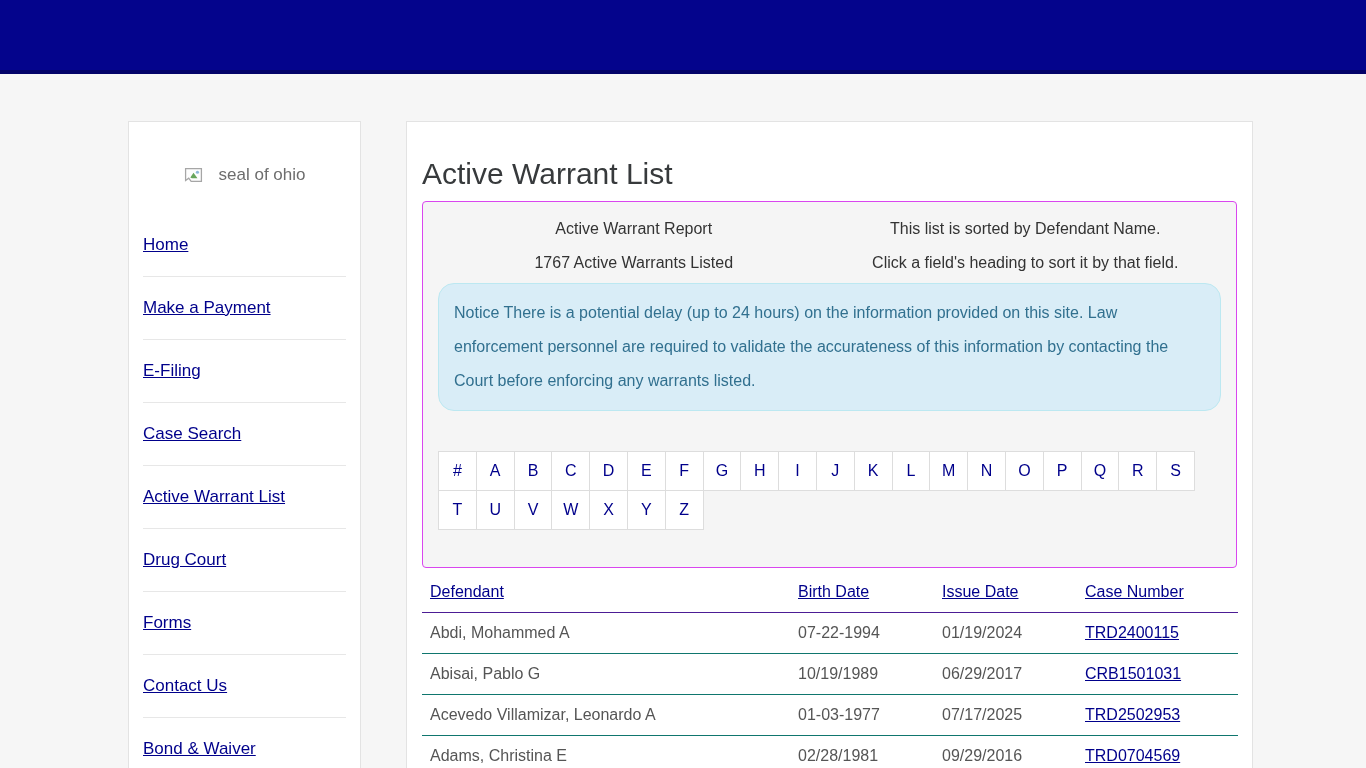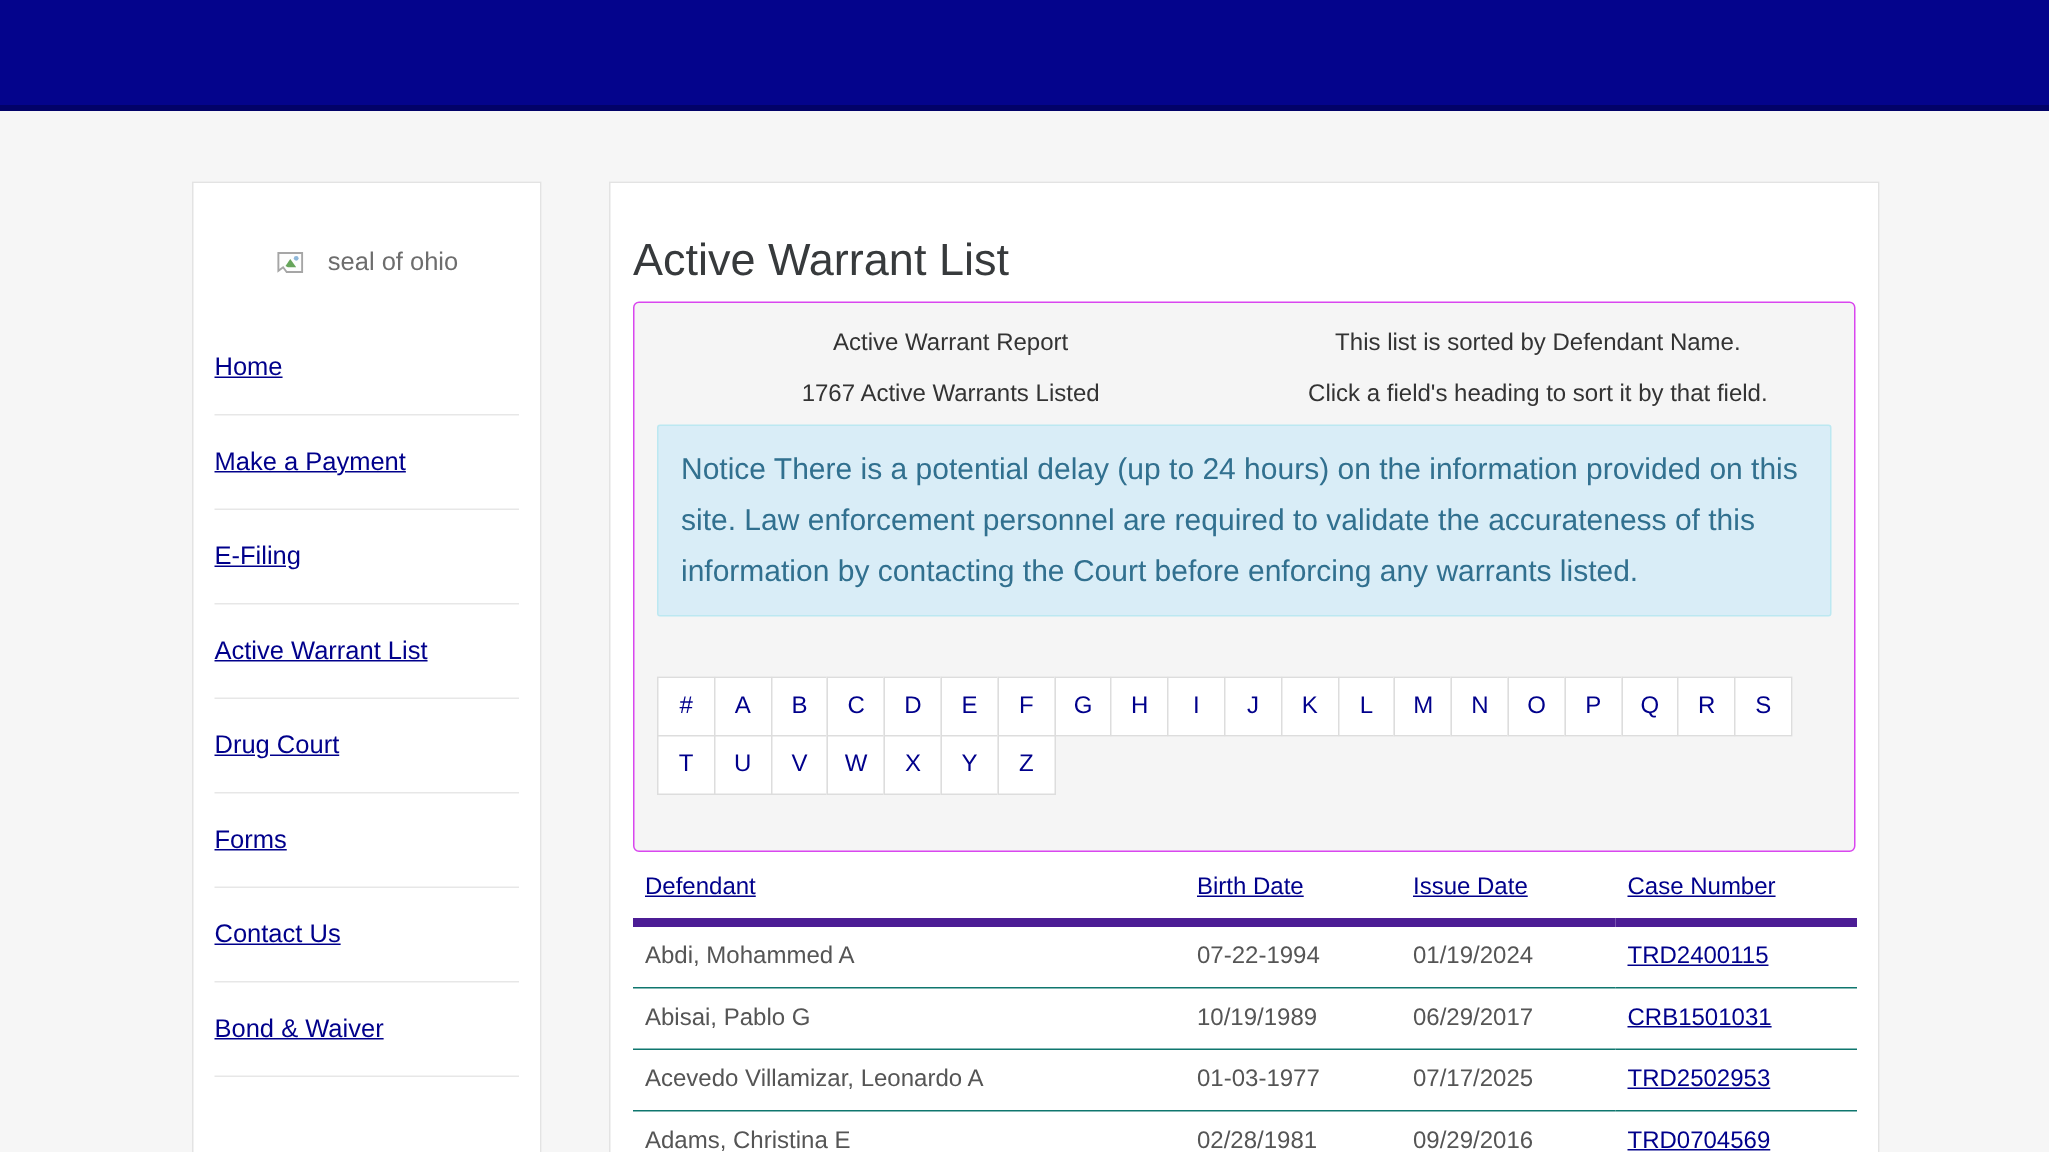--- a/index.html
+++ b/index.html
@@ -37,37 +37,37 @@
     margin:22px 0 12px;line-height:1;
   }
   .well{
     background:#f5f5f5;border:1px solid #d946ef;border-radius:4px;
     padding:10px 15px 38px;
   }
   .summary-cols{display:flex;}
   .summary-col{flex:1;text-align:center;font-size:16px;color:#333333;line-height:34px;}
   .notice{
     margin-top:3px;margin-bottom:40px;
-    background:#d9edf7;border:1px solid #bce8f1;border-radius:2px;
-    color:#31708f;padding:12px 15px;font-size:20px;line-height:34px;
+    background:#d9edf7;border:1px solid #bce8f1;border-radius:16px;
+    color:#31708f;padding:12px 15px;font-size:16px;line-height:34px;
   }
   .alpha{display:flex;flex-wrap:wrap;width:784px;}
   .alpha-btn{
     box-sizing:border-box;width:38.8px;height:40px;line-height:38px;
     text-align:center;background:#ffffff;border:1px solid #dddddd;
     margin:0 -1px -1px 0;color:#00008b;font-size:16px;cursor:pointer;
   }
   
   .warrant-table{
     border-collapse:collapse;table-layout:fixed;width:816px;
     margin-top:4px;font-size:16px;
   }
   .warrant-table th{
     text-align:left;font-weight:400;padding:11px 8px;
-    border-bottom:6px solid #4c1d95;
+    border-bottom:1px solid #4c1d95;
   }
   .warrant-table th a{color:#00008b;text-decoration:underline;cursor:pointer;}
   .warrant-table td{
     padding:11px 8px;color:#555555;border-bottom:1px solid #0f766e;
   }
   .warrant-table td a{color:#00008b;text-decoration:underline;cursor:pointer;}
 </style>
 </head>
 <body>
 
@@ -81,20 +81,21 @@
         <path d="M8 13l4-6 5 7h-7z" fill="#67a55b"></path>
         <circle cx="17" cy="6.5" r="2" fill="#8db7d9"></circle>
       </svg>
     </span>
     <span>seal of ohio</span>
   </div>
   <ul class="nav-list" id="sidebar-list">
       <li class="nav-item"><a>Home</a></li>
       <li class="nav-item"><a>Make a Payment</a></li>
       <li class="nav-item"><a>E-Filing</a></li>
+      <li class="nav-item"><a>Case Search</a></li>
       <li class="nav-item"><a>Active Warrant List</a></li>
       <li class="nav-item"><a>Drug Court</a></li>
       <li class="nav-item"><a>Forms</a></li>
       <li class="nav-item"><a>Contact Us</a></li>
       <li class="nav-item"><a>Bond &amp; Waiver</a></li>
     </ul>
 </div>
 
 <div class="main-card">
   <h1 class="page-title">Active Warrant List</h1>

